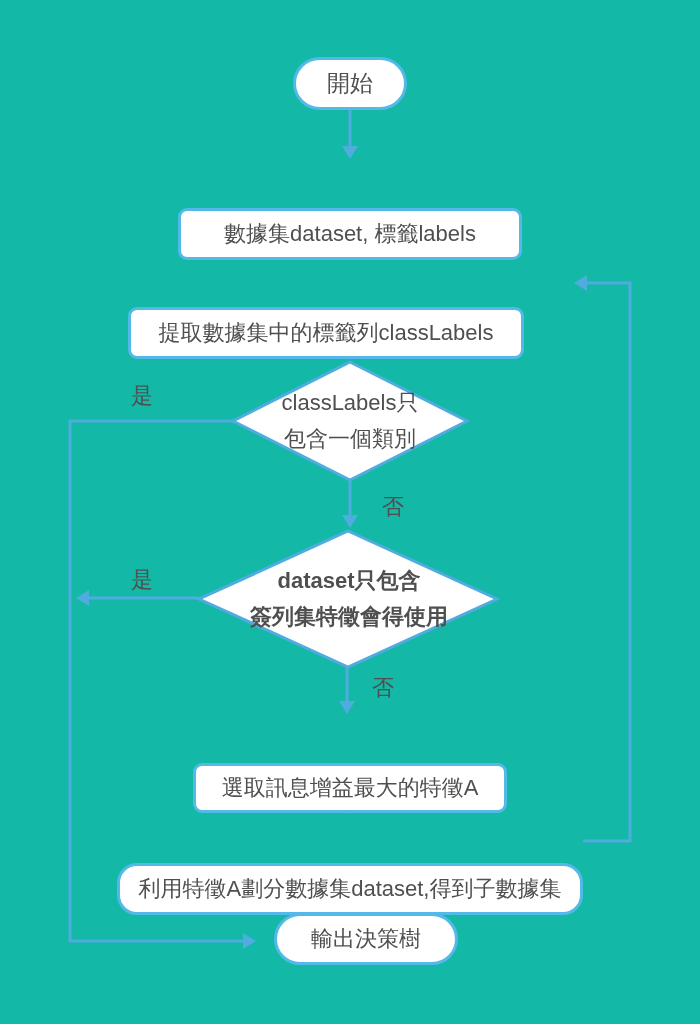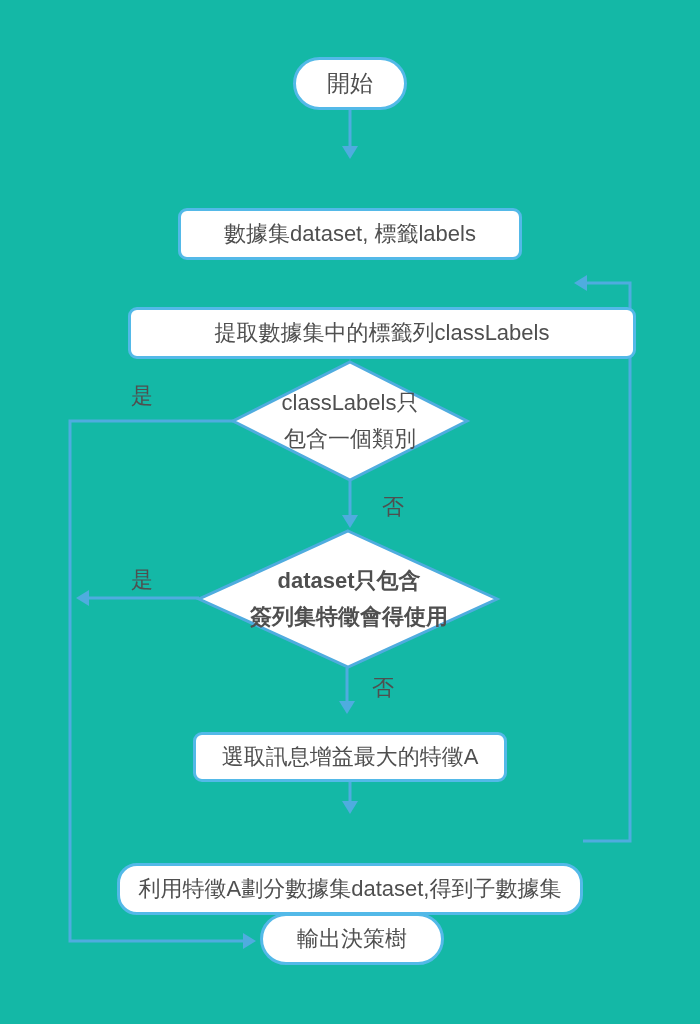--- a/index.html
+++ b/index.html
@@ -75,33 +75,33 @@
     <g stroke="#4facdf" stroke-width="3" fill="#ffffff">
       <polygon points="350,362 467,421 350,480 233,421"></polygon>
       <polygon points="348,531 497,599 348,667 199,599"></polygon>
     </g>
   </svg>
 
   <div class="node capsule" style="left:293px;top:57px;width:114px;height:53px;font-size:23px;">開始</div>
 
   <div class="node rect" style="left:178px;top:160px;width:344px;height:52px;">數據集dataset, 標籤labels</div>
 
-  <div class="node rect" style="left:128px;top:259px;width:508px;height:52px;">提取數據集中的標籤列classLabels</div>
+  <div class="node rect" style="left:128px;top:259px;width:396px;height:52px;">提取數據集中的標籤列classLabels</div>
 
   <div class="diamond-label" style="left:240px;top:385px;width:220px;height:72px;">classLabels只
 包含一個類別</div>
 
   <div class="diamond-label" style="left:213px;top:563px;width:272px;height:72px;font-weight:bold;">dataset只包含
 簽列集特徵會得使用</div>
 
-  <div class="node rect" style="left:193px;top:684px;width:314px;height:50px;text-align:center;">選取訊息增益最大的特徵A</div>
+  <div class="node rect" style="left:193px;top:715px;width:314px;height:50px;text-align:center;">選取訊息增益最大的特徵A</div>
 
   <div class="node rect" style="left:117px;top:815px;width:466px;height:52px;border-radius:20px;">利用特徵A劃分數據集dataset,得到子數據集</div>
 
-  <div class="node capsule" style="left:260px;top:913px;width:184px;height:52px;">輸出決策樹</div>
+  <div class="node capsule" style="left:274px;top:913px;width:184px;height:52px;">輸出決策樹</div>
 
   <div class="edge-label" style="left:131px;top:381px;">是</div>
 
   <div class="edge-label" style="left:382px;top:492px;">否</div>
 
   <div class="edge-label" style="left:131px;top:565px;">是</div>
 
   <div class="edge-label" style="left:372px;top:673px;">否</div>
 
 </div>

